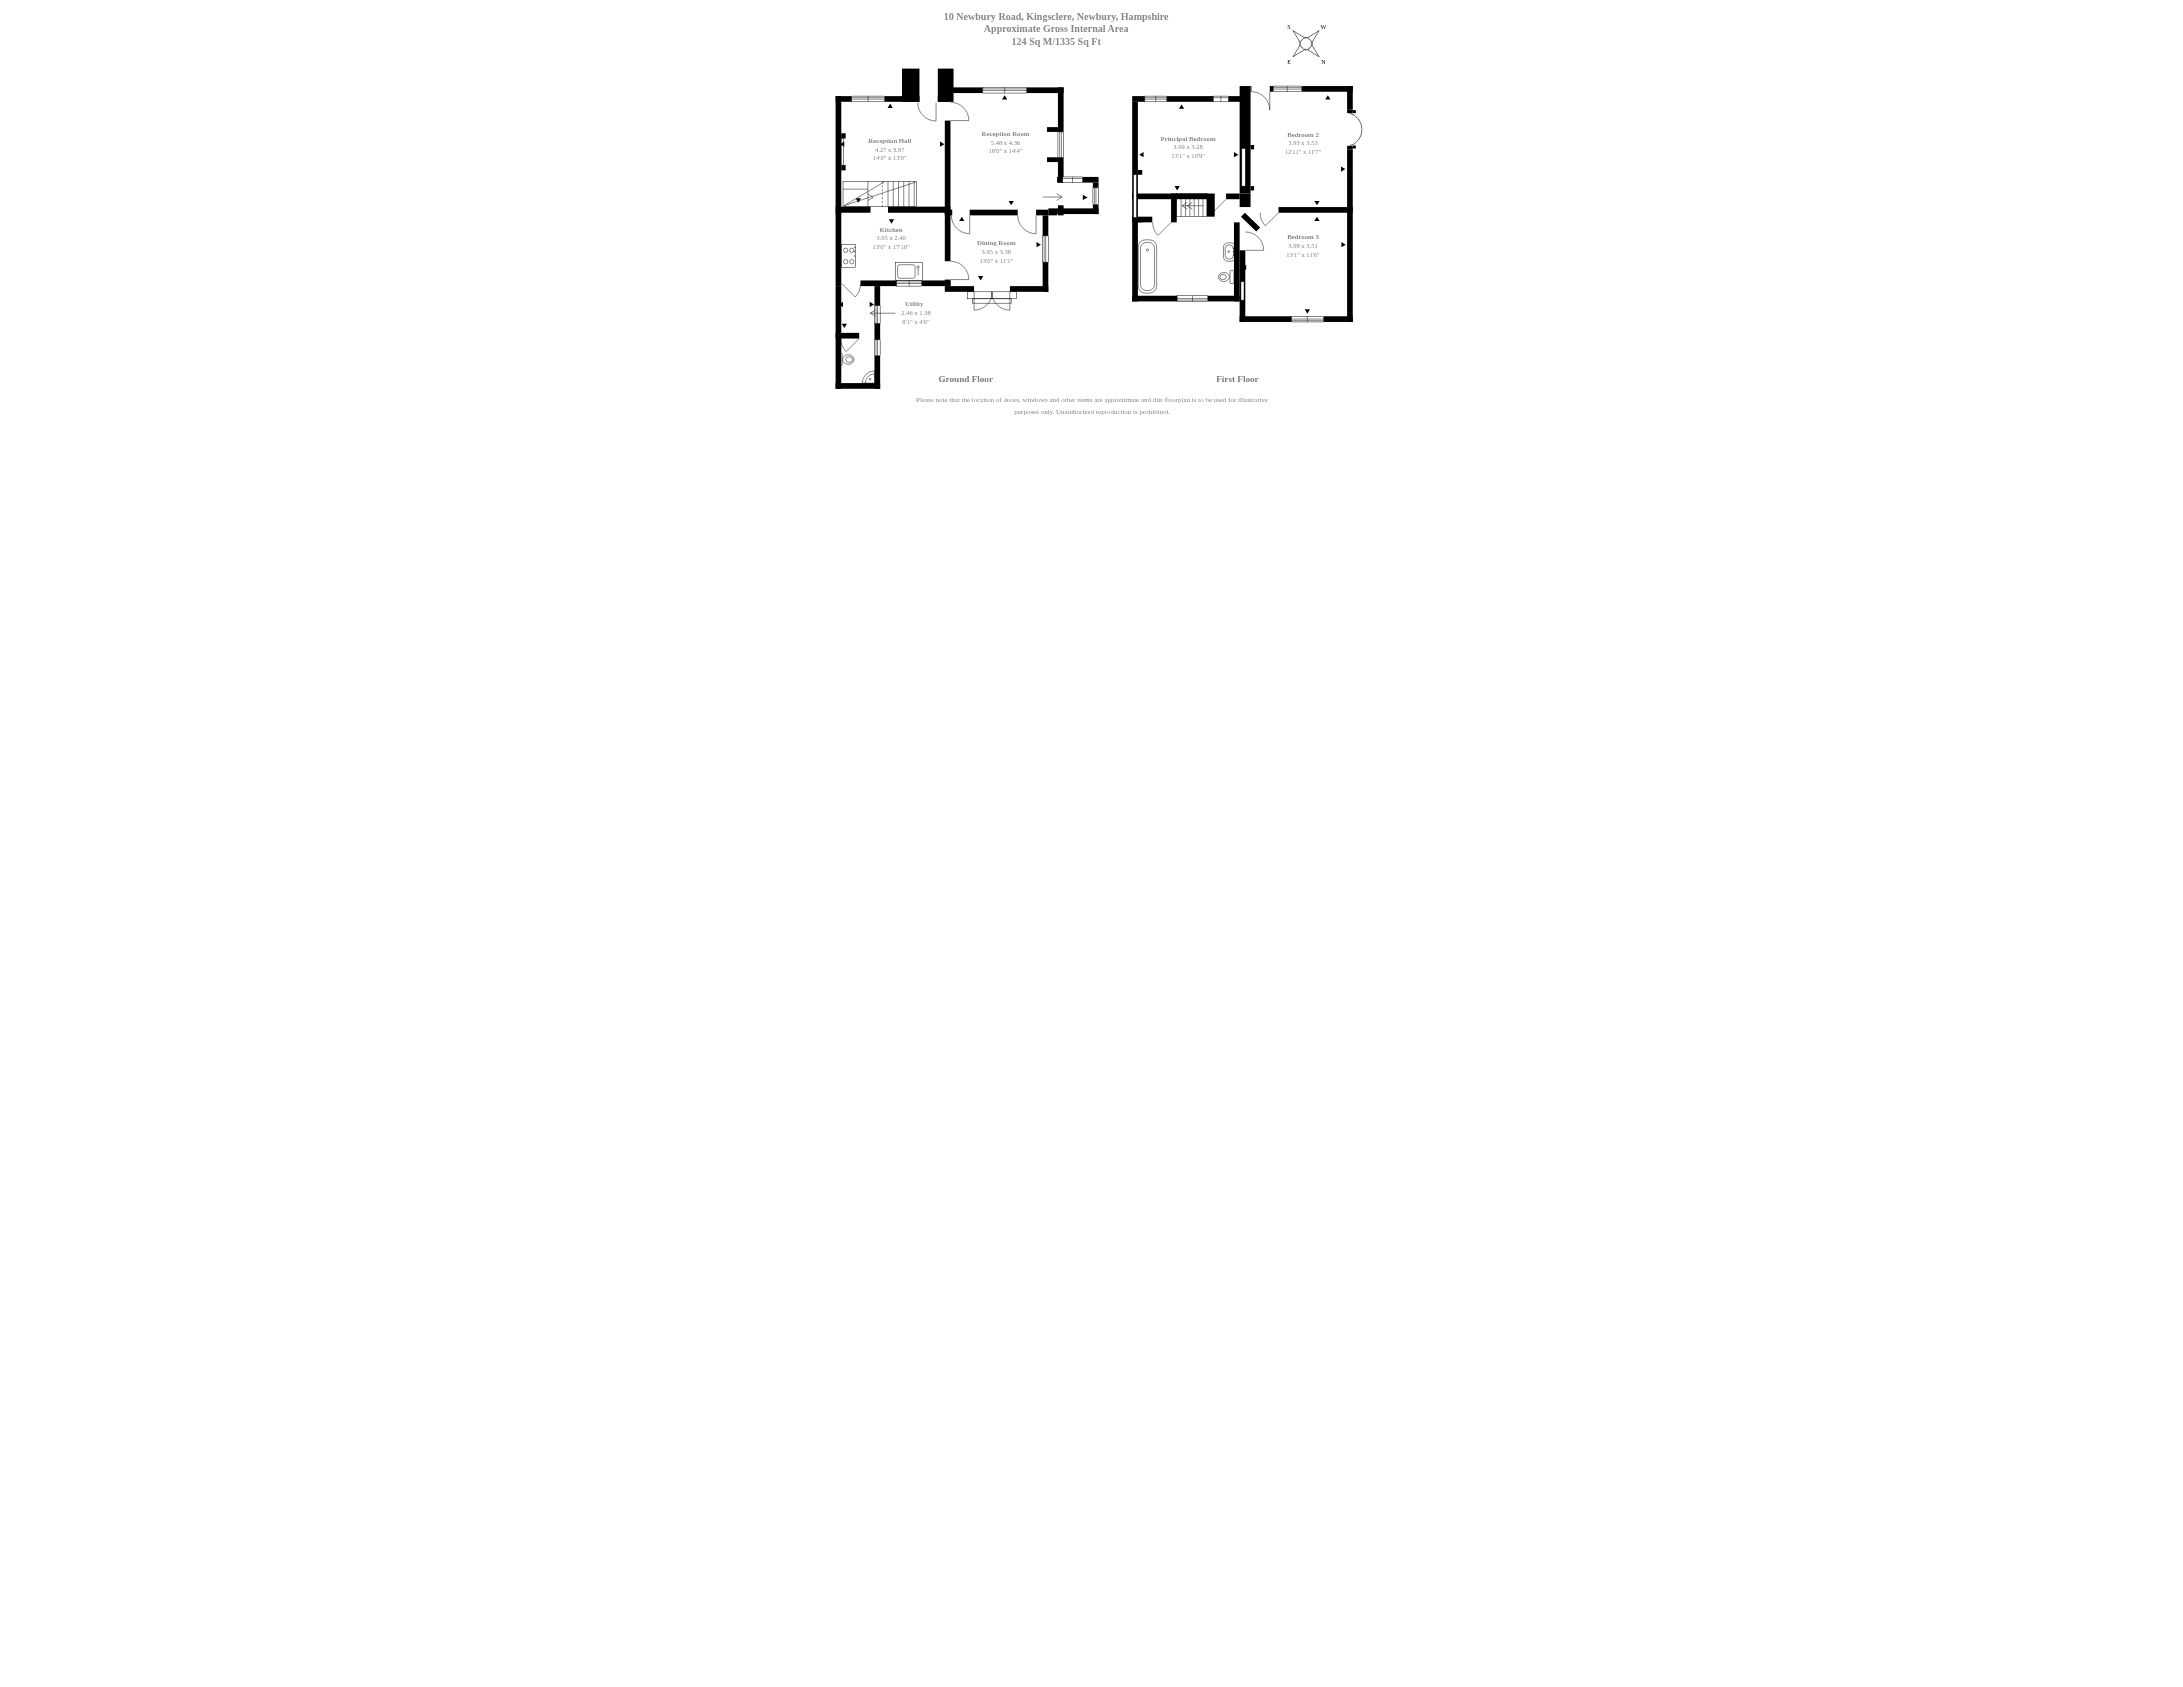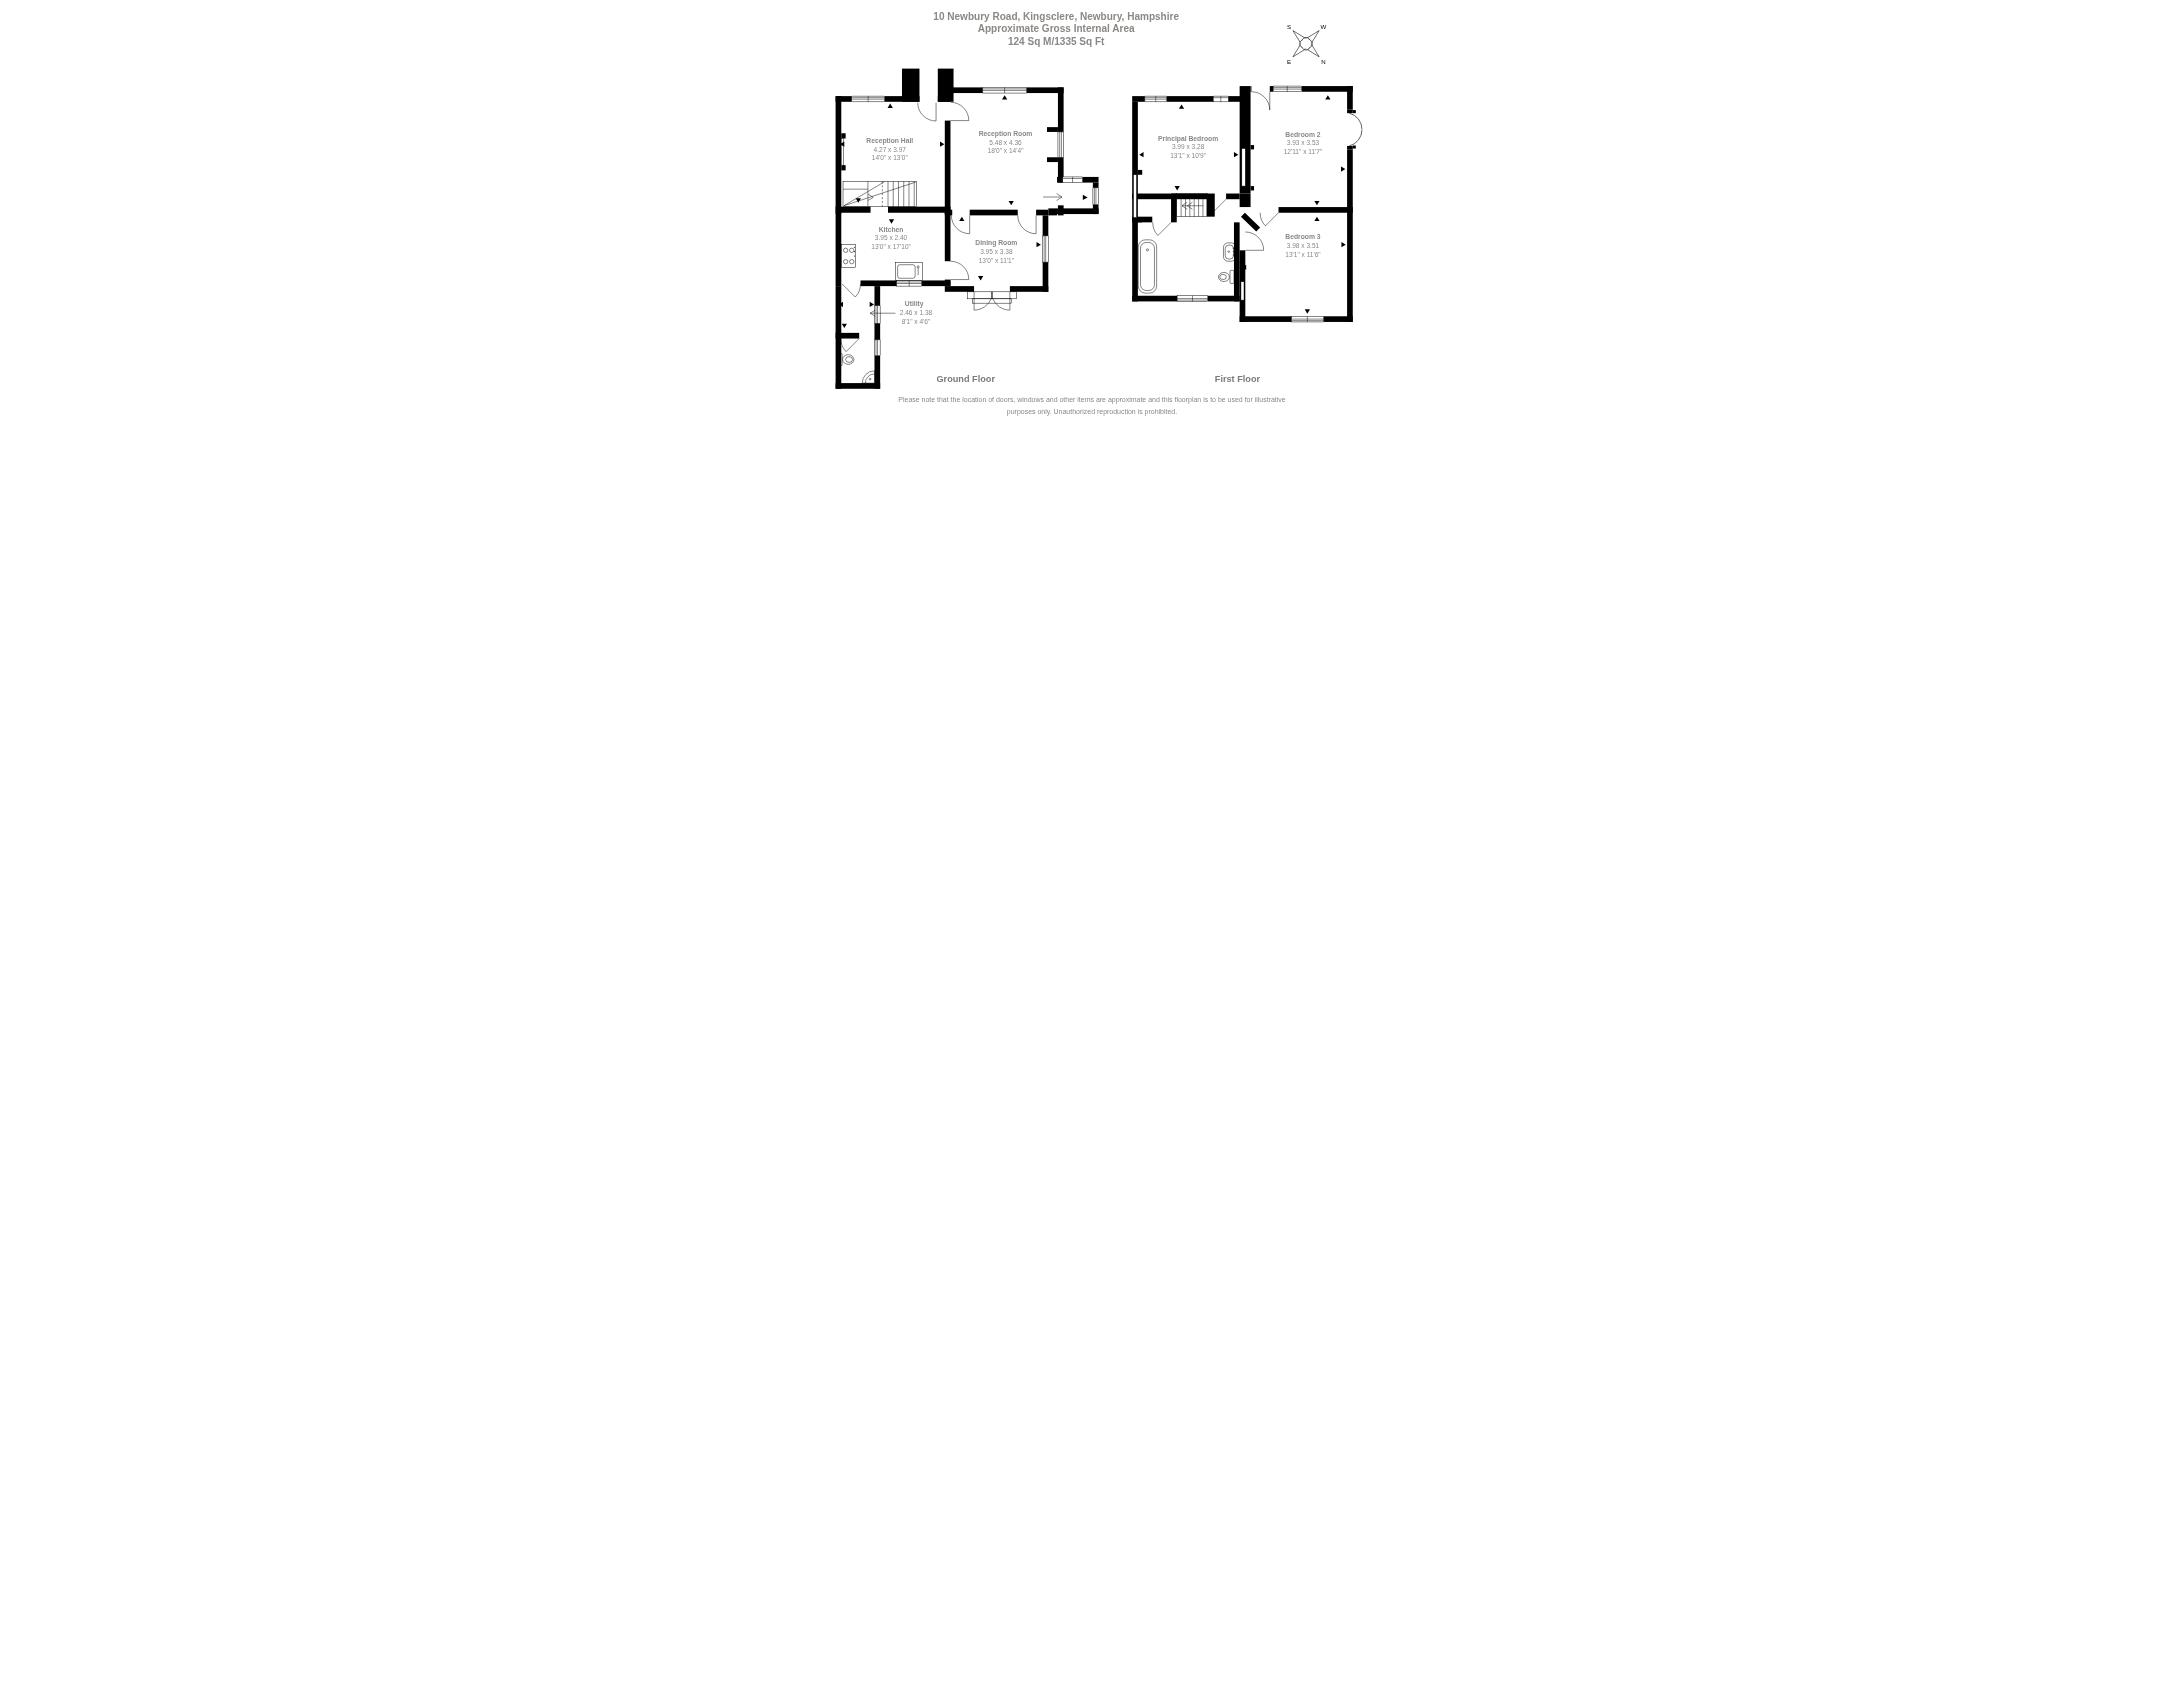--- a/index.html
+++ b/index.html
@@ -1,16 +1,16 @@
 <!DOCTYPE html>
 <html style="font-size:7px"><head>
 <meta charset="utf-8">
 <style>
   html,body{margin:0;padding:0;background:#fff;font-family:"Liberation Sans",sans-serif;}
-  .page{width:546px;margin:0 auto;background:#fff;}
+  .page{width:546px;margin:0 auto;background:#fff;font-family:Liberation Serif, serif;}
   svg{display:block;}
   .wall{fill:#000;stroke:none;}
   .white{fill:#fff;stroke:none;}
   .ln{fill:none;stroke:#000;stroke-width:1.1;}
   .ln2{fill:none;stroke:#000;stroke-width:1.4;}
   .dash{fill:none;stroke:#000;stroke-width:1.1;stroke-dasharray:5 4;}
   .mk{fill:#000;stroke:none;}
   .t-title{font-size:23px;font-weight:700;fill:#8b8885;}
   .t-room{font-size:15.5px;font-weight:700;fill:#8b8885;}
   .t-dim{font-size:15px;font-weight:400;fill:#8b8885;}

